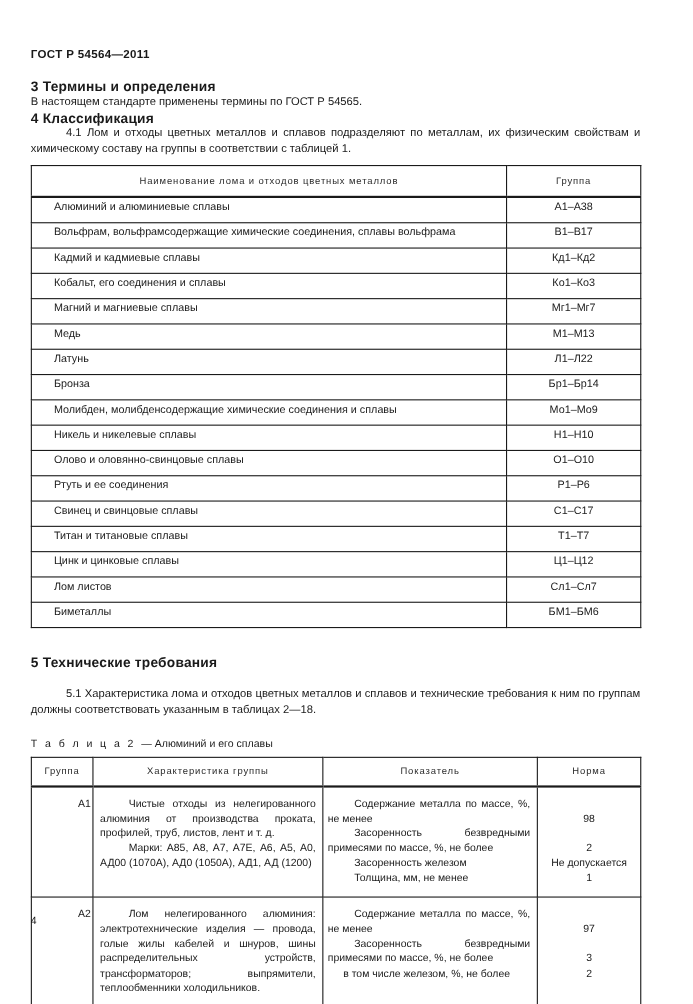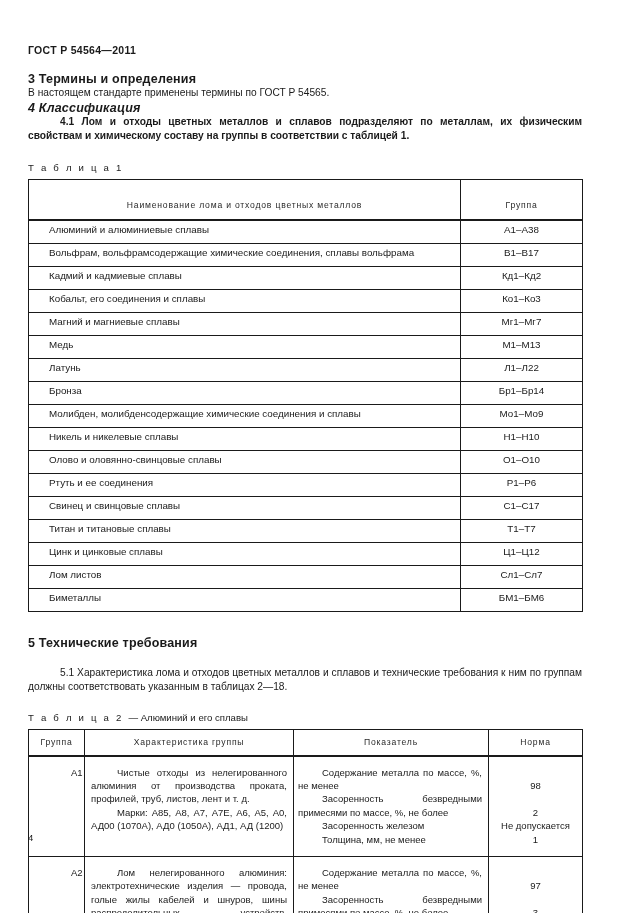--- a/index.html
+++ b/index.html
@@ -39,33 +39,33 @@
   }
 
   h2.section {
     font-size: 12.5px;
     font-weight: bold;
     margin: 0;
     padding: 0;
     letter-spacing: 0.2px;
   }
   .sec3 { margin-left: 48px; }
-  .sec4 { margin-left: 48px; margin-top: 26px; font-style: italic; }
+  .sec4 { margin-left: 48px; margin-top: 26px; }
   .sec5 { margin-left: 48px; }
 
   p.para {
     font-size: 10.2px;
     line-height: 14.5px;
     margin: 0;
     text-align: justify;
     text-justify: inter-word;
   }
   .para-indent { text-indent: 32px; }
   .p-after-h3 { margin-top: 17px; margin-left: 48px; }
-  .p-after-h4 { margin-top: 16px; font-weight: bold; }
+  .p-after-h4 { margin-top: 16px; }
 
   .tbl-caption {
     font-size: 9.6px;
     margin: 0;
     letter-spacing: 2.2px;
   }
   .tbl-caption .cap-tail { letter-spacing: 0px; }
 
   
   table.gost {
@@ -83,21 +83,21 @@
   table.gost thead th {
     border-bottom: 2px solid #1a1a1a;
   }
 
   
   #table-1 { margin-top: 6px; }
   #table-1 thead th {
     font-size: 8.6px;
     letter-spacing: 0.8px;
     text-align: center;
-    padding: 20px 4px 9px 4px;
+    padding: 8px 4px 9px 4px;
     color: #2a2a2a;
   }
   #table-1 tbody td {
     font-size: 9.8px;
     height: 16px;
     padding: 3px 4px 3px 4px;
   }
   #table-1 td.name  { text-align: left; padding-left: 20px; }
   #table-1 td.group { text-align: center; }
   .col-name  { width: 432px; }
@@ -149,24 +149,20 @@
   <div class="doc-header">ГОСТ Р 54564—2011</div>
 
   <div class="content">
 
     <h2 class="section sec3">3 Термины и определения</h2>
     <p class="para p-after-h3">В настоящем стандарте применены термины по ГОСТ Р 54565.</p>
 
     <h2 class="section sec4">4 Классификация</h2>
     <p class="para para-indent p-after-h4">4.1 Лом и отходы цветных металлов и сплавов подразделяют по металлам, их физическим  свойствам и химическому составу на группы в соответствии с таблицей 1.</p>
 
-    <p class="tbl-caption" style="margin-top:18px;">
-      <span>Т а б л и ц а</span>
-      <span>1</span>
-    </p>
 
     <table class="gost" id="table-1">
       <colgroup>
         <col class="col-name">
           <col class="col-group">
       </colgroup>
       <thead>
         <tr>
           <th>Наименование лома и отходов цветных металлов</th>
           <th>Группа</th>

